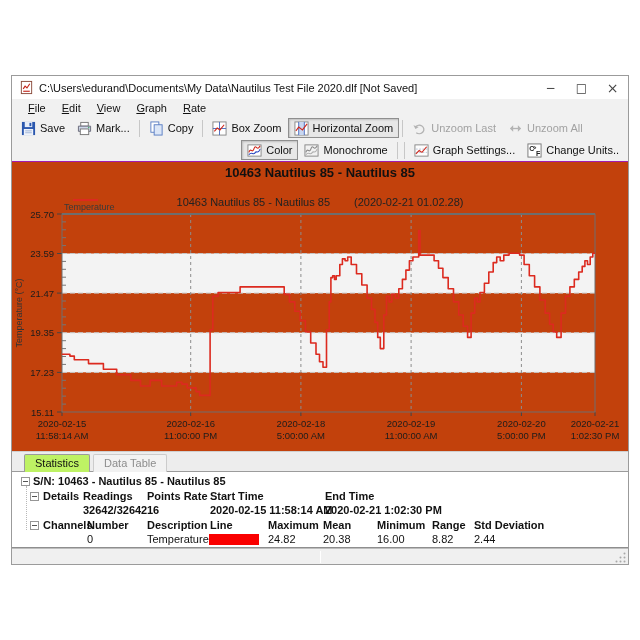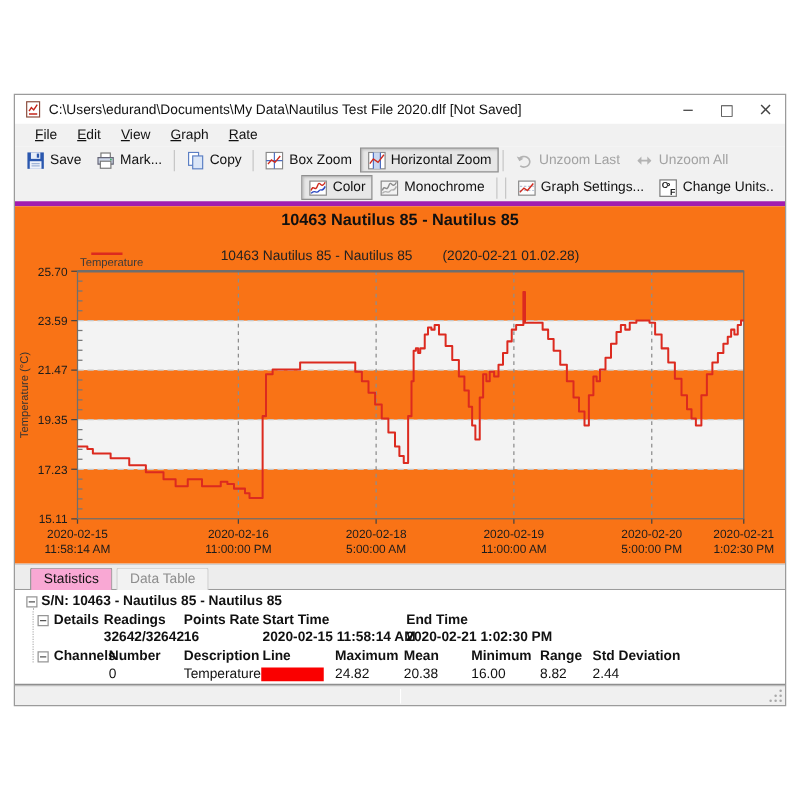--- a/index.html
+++ b/index.html
@@ -18,43 +18,43 @@
   .title-text { font-size:11px; color:#111; white-space:nowrap; overflow:hidden; flex:1; }
   .win-controls { display:flex; flex:0 0 auto; }
   .win-btn { width:31px; height:23px; display:flex; align-items:center; justify-content:center;
              font-size:12px; color:#444; font-family:"DejaVu Sans", sans-serif; }
   .win-btn.close { font-size:14px; }
   
   .menu-bar { height:18px; background:#f1f1f1; display:flex; align-items:center; font-size:11px; padding-left:8px; flex:0 0 auto; }
   .menu-item { display:inline-block; padding:2px 8px; color:#111; }
   .menu-item::first-letter { text-decoration:underline; }
   
-  .toolbar { background:#f1f1f1; flex:0 0 auto; border-bottom:4px solid #a21caf; }
+  .toolbar { background:#f1f1f1; flex:0 0 auto; border-bottom:1px solid #a21caf; }
   .tb-row { display:flex; align-items:center; height:22px; padding:0 3px; }
   .tb-row.right { justify-content:flex-end; }
   .tb-btn { display:flex; align-items:center; gap:4px; padding:1px 5px; height:20px;
             font-size:11px; color:#111; border:1px solid transparent; white-space:nowrap; }
   .tb-btn.pressed { border:1px solid #8f8f8f; background:#e7e7e7; box-shadow:inset 1px 1px 2px rgba(0,0,0,.18); }
   .tb-btn.disabled { color:#a2a2a2; }
   .tb-icon { width:15px; height:15px; display:inline-block; flex:0 0 auto; }
   .tb-icon svg { display:block; }
   .tb-sep { width:1px; height:17px; background:#c7c7c7; margin:0 3px; flex:0 0 auto; }
   
-  .chart-section { flex:1 1 auto; background:#f97316; position:relative; overflow:hidden; }
+  .chart-section { flex:1 1 auto; background:#c2410c; position:relative; overflow:hidden; }
   .chart-title { text-align:center; font-size:13px; font-weight:bold; color:#111; margin-top:3px; }
   .chart-subtitle { text-align:center; font-size:11px; color:#222; margin-top:16px; }
   .chart-subtitle .gap { display:inline-block; width:24px; }
   .chart-svg { position:absolute; left:0; top:32px; }
   .chart-svg text { font-family:"Liberation Sans", sans-serif; }
   
   .tabs-bar { flex:0 0 auto; height:20px; background:#ededed; border-top:1px solid #cfcfcf;
               display:flex; align-items:flex-end; padding-left:12px; position:relative; z-index:2; }
   .tab { font-size:11px; padding:2px 10px 3px 10px; border:1px solid #9b9b9b; border-bottom:none;
          border-radius:2px 2px 0 0; margin-bottom:-1px; }
-  .tab.active { background:#f9a8d4; color:#111; position:relative; z-index:3; }
+  .tab.active { background:#bef264; color:#111; position:relative; z-index:3; }
   .tab.inactive { background:#f2f2f2; color:#8d8d8d; border-color:#cccccc; margin-left:3px; }
   
   .stats-panel { flex:0 0 auto; height:77px; background:#fff; border-top:1px solid #9b9b9b;
                  border-bottom:1px solid #8e8e8e; position:relative; font-size:11px; color:#111; }
   .srow { position:absolute; left:0; right:0; height:14px; white-space:nowrap; }
   .srow span { position:absolute; white-space:nowrap; }
   .bold { font-weight:bold; }
   .tree-box { position:absolute; width:9px; height:9px; border:1px solid #969696; background:#fff; }
   .tree-box::after { content:""; position:absolute; left:1px; right:1px; top:3px; height:1px; background:#555; }
   .tree-line { position:absolute; left:14px; width:1px; border-left:1px dotted #b8b8b8; }

